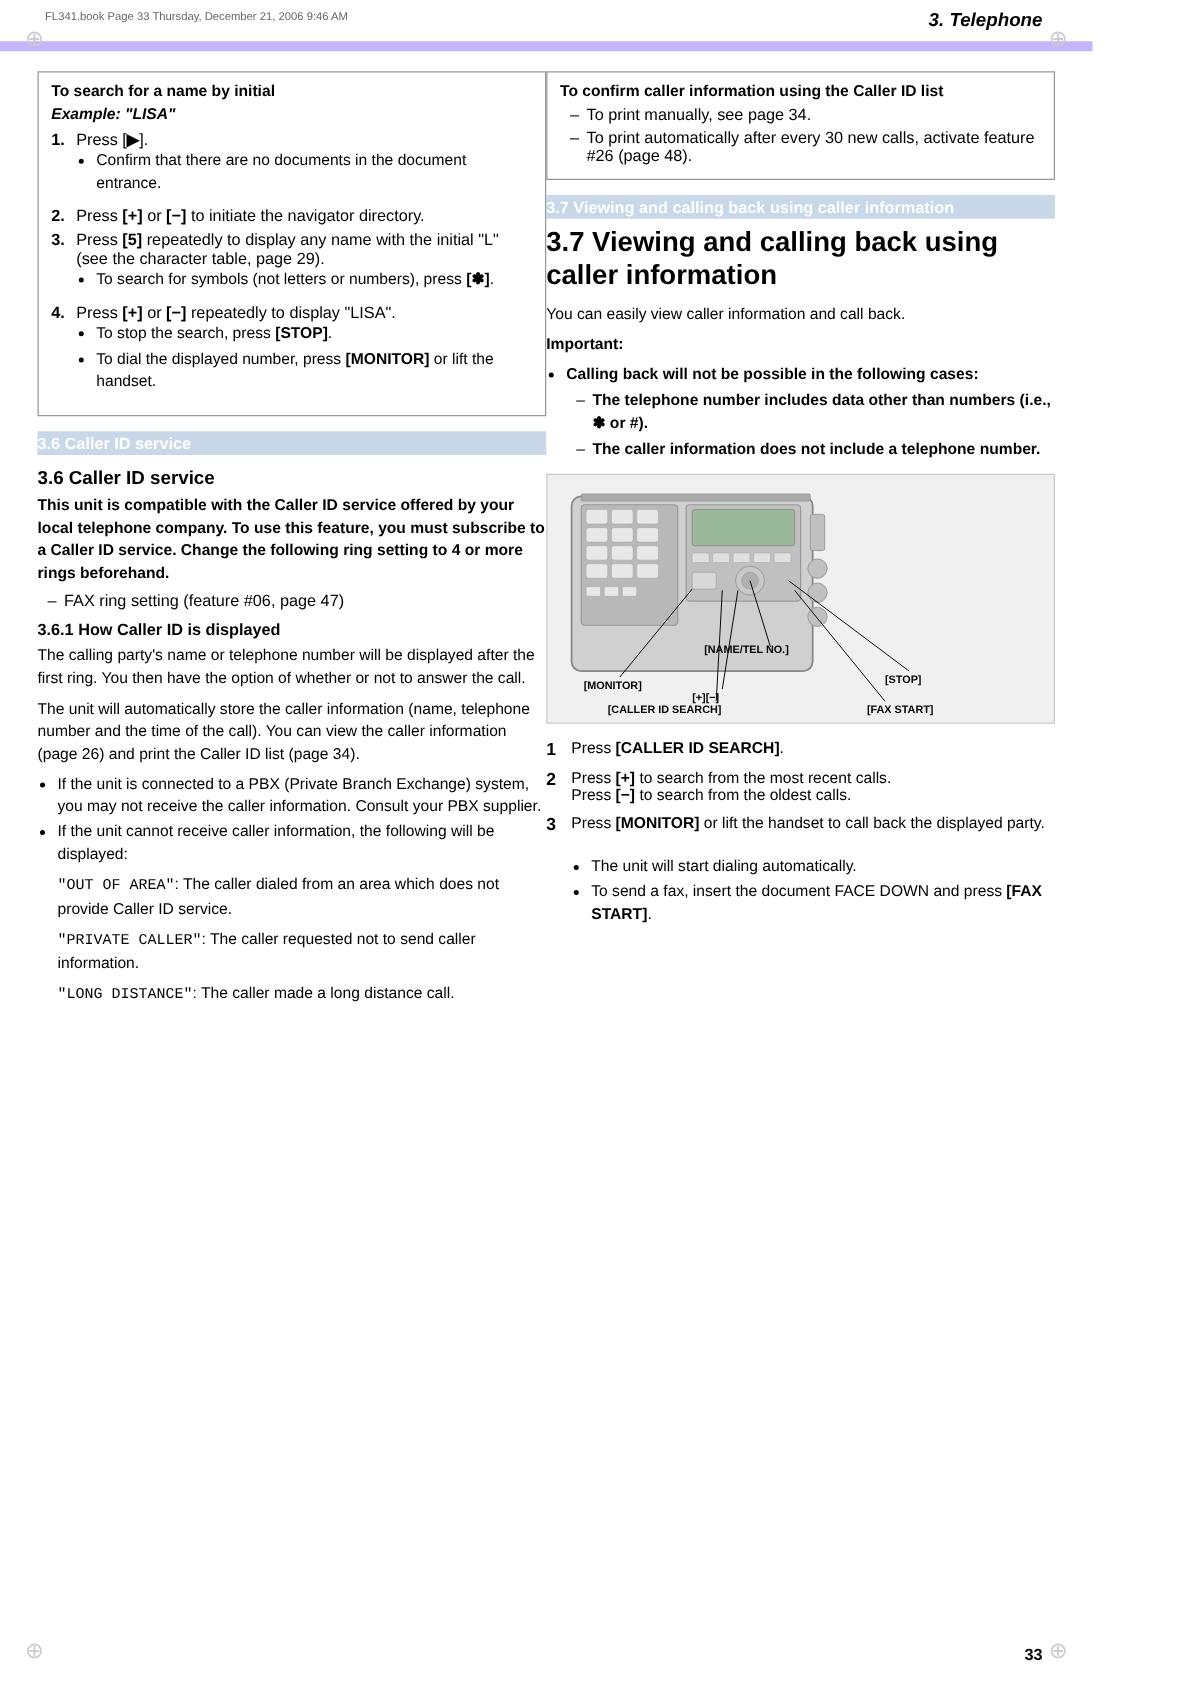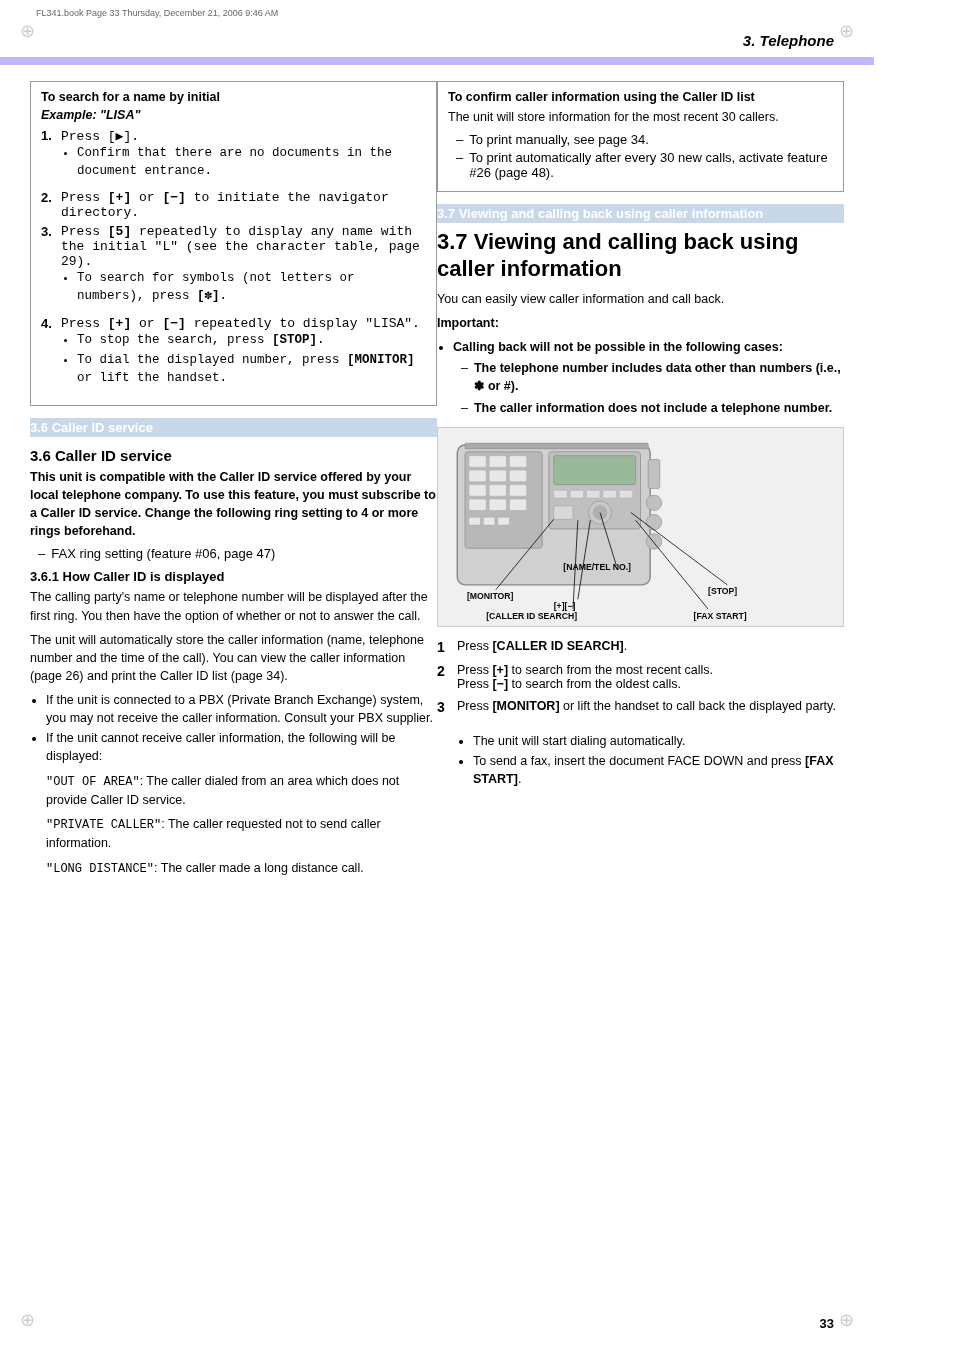--- a/index.html
+++ b/index.html
@@ -8,21 +8,21 @@
       min-height: 1351px;
       background: #fff;
       font-family: Arial, Helvetica, sans-serif;
       font-size: 13px;
       color: #000;
       position: relative;
     }
     .page-container {
       width: 874px;
       min-height: 1351px;
-      padding: 32px 0;
+      padding: 8px 0;
       position: relative;
     }
     
     .page-header {
       display: flex;
       justify-content: flex-end;
       padding: 0 40px 8px 40px;
       border-bottom: 8px solid #c4b5fd;
       margin-bottom: 16px;
     }
@@ -93,21 +93,21 @@
       padding-left: 8px;
     }
     .dash-item .dash { flex-shrink: 0; }
     .monospace { font-family: 'Courier New', monospace; font-size: 12px; }
     .step-row {
       display: flex;
       gap: 4px;
       margin-bottom: 4px;
     }
     .step-num { font-weight: bold; min-width: 16px; }
-    .step-content { flex: 1; font-family: Liberation Mono, monospace; }
+    .step-content { flex: 1; }
     .important-label { font-weight: bold; font-size: 12.5px; }
 
     
     .bordered-box {
       border: 1px solid #999;
       padding: 8px 10px;
       margin-bottom: 12px;
     }
     .bordered-box-title {
       font-weight: bold;
@@ -275,21 +275,20 @@
       <p style="padding-left:16px;"><span class="monospace">"OUT OF AREA"</span>: The caller dialed from an area which does not provide Caller ID service.</p>
       <p style="padding-left:16px;"><span class="monospace">"PRIVATE CALLER"</span>: The caller requested not to send caller information.</p>
       <p style="padding-left:16px;"><span class="monospace">"LONG DISTANCE"</span>: The caller made a long distance call.</p>
 
     </div>
 
     <div class="right-column">
 
       <div class="bordered-box">
         <div class="bordered-box-title">To confirm caller information using the Caller ID list</div>
-        <p>The unit will store information for the most recent 30 callers.</p>
         <div class="dash-item">
           <span class="dash">–</span>
           <span>To print manually, see page 34.</span>
         </div>
         <div class="dash-item">
           <span class="dash">–</span>
           <span>To print automatically after every 30 new calls, activate feature #26 (page 48).</span>
         </div>
       </div>
 

